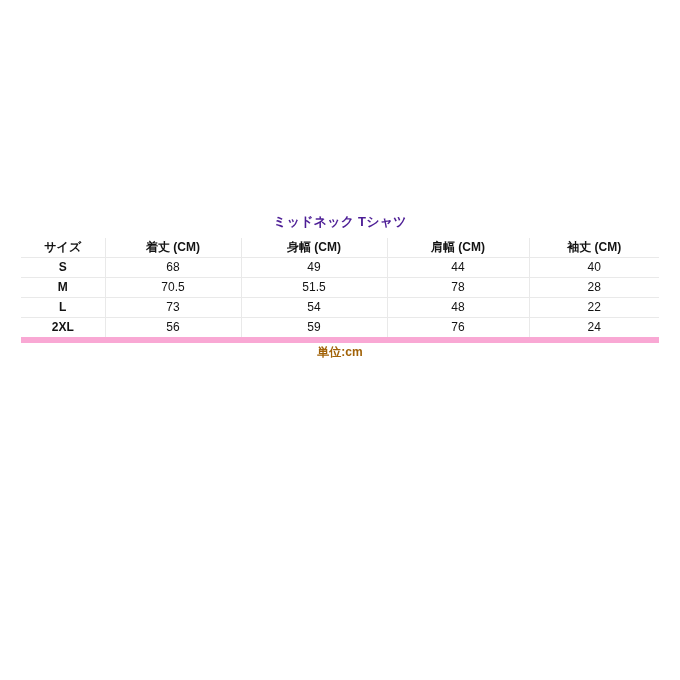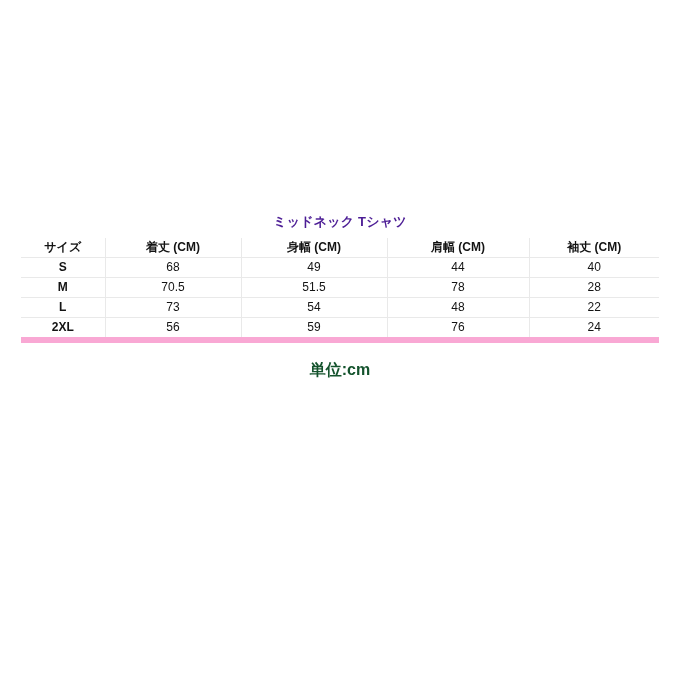--- a/index.html
+++ b/index.html
@@ -71,25 +71,25 @@
   table.size-table tbody tr:last-child td {
     border-bottom: 6px solid #f9a8d4;
   }
   col.c0 { width: 84px; }
   col.c1 { width: 136px; }
   col.c2 { width: 146px; }
   col.c3 { width: 142px; }
   col.c4 { width: 130px; }
   .chart-footer {
     text-align: center;
-    font-size: 16px;
+    font-size: 12px;
     font-weight: bold;
-    color: #14532d;
+    color: #a16207;
     line-height: 18px;
-    margin-top: 18px;
+    margin-top: 0;
   }
 </style>
 </head>
 <body>
 
 <div class="page">
   <div class="chart-block">
 
     <div class="chart-title">ミッドネック Tシャツ</div>
 

